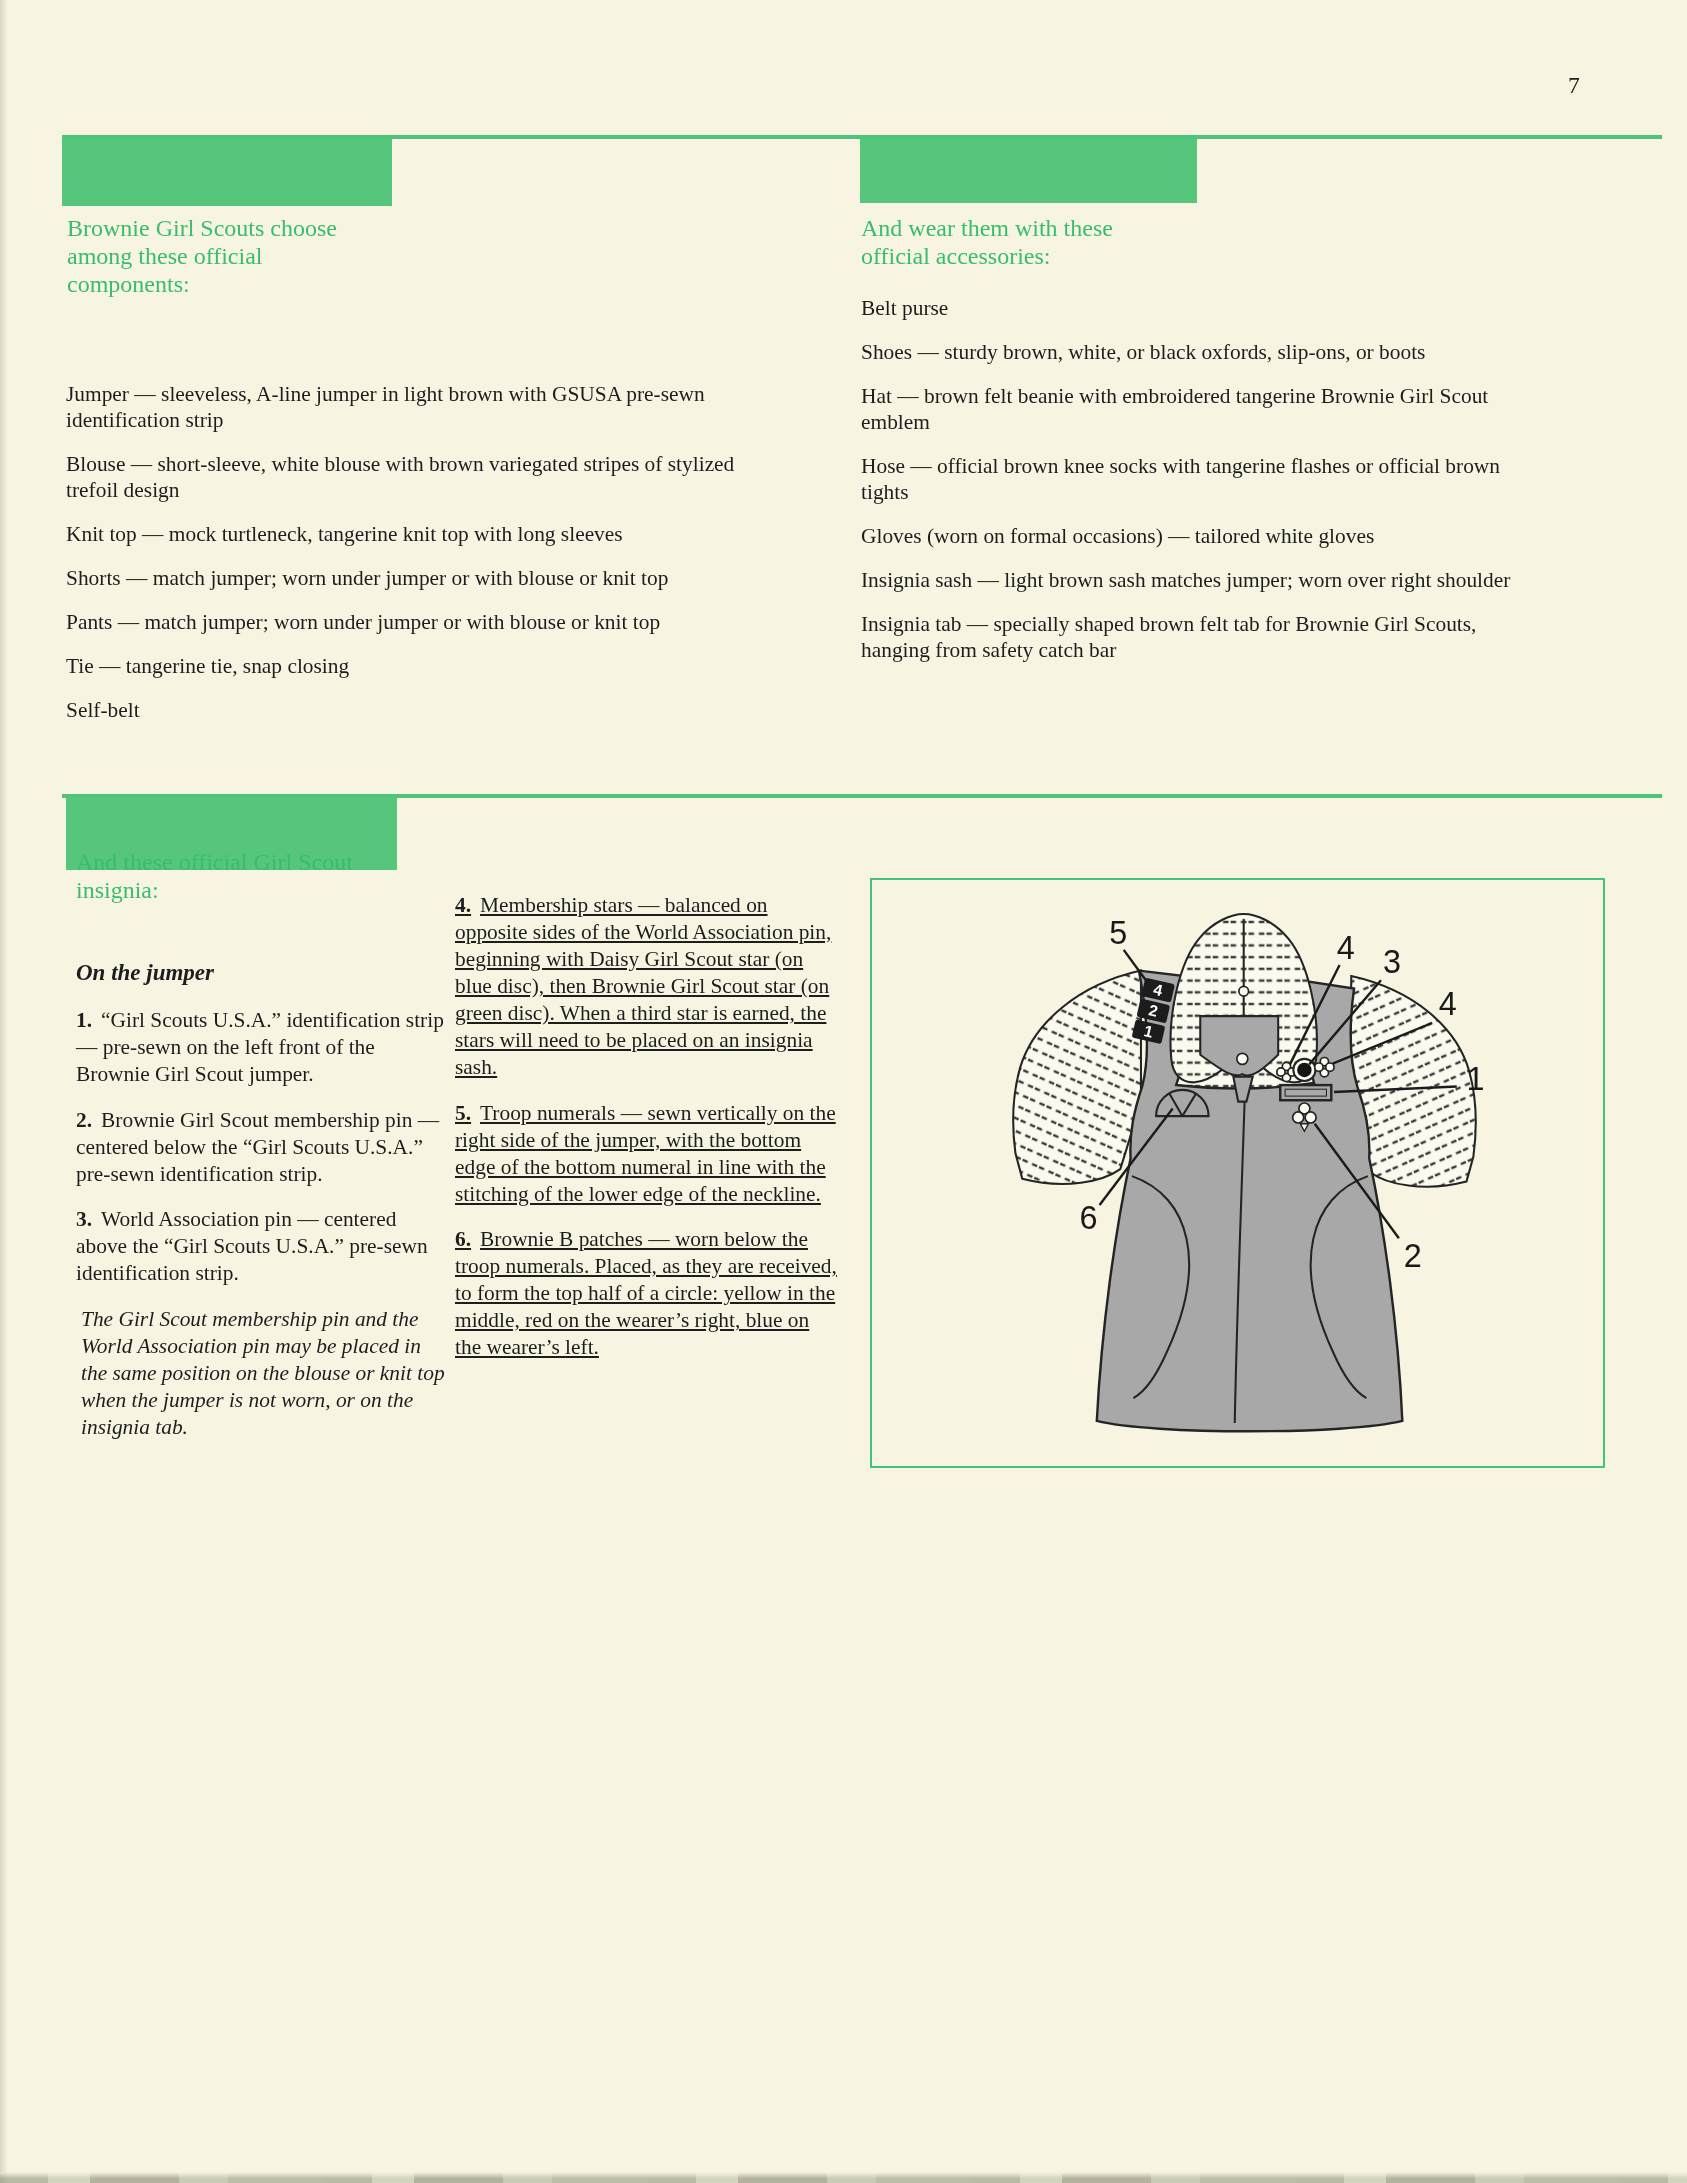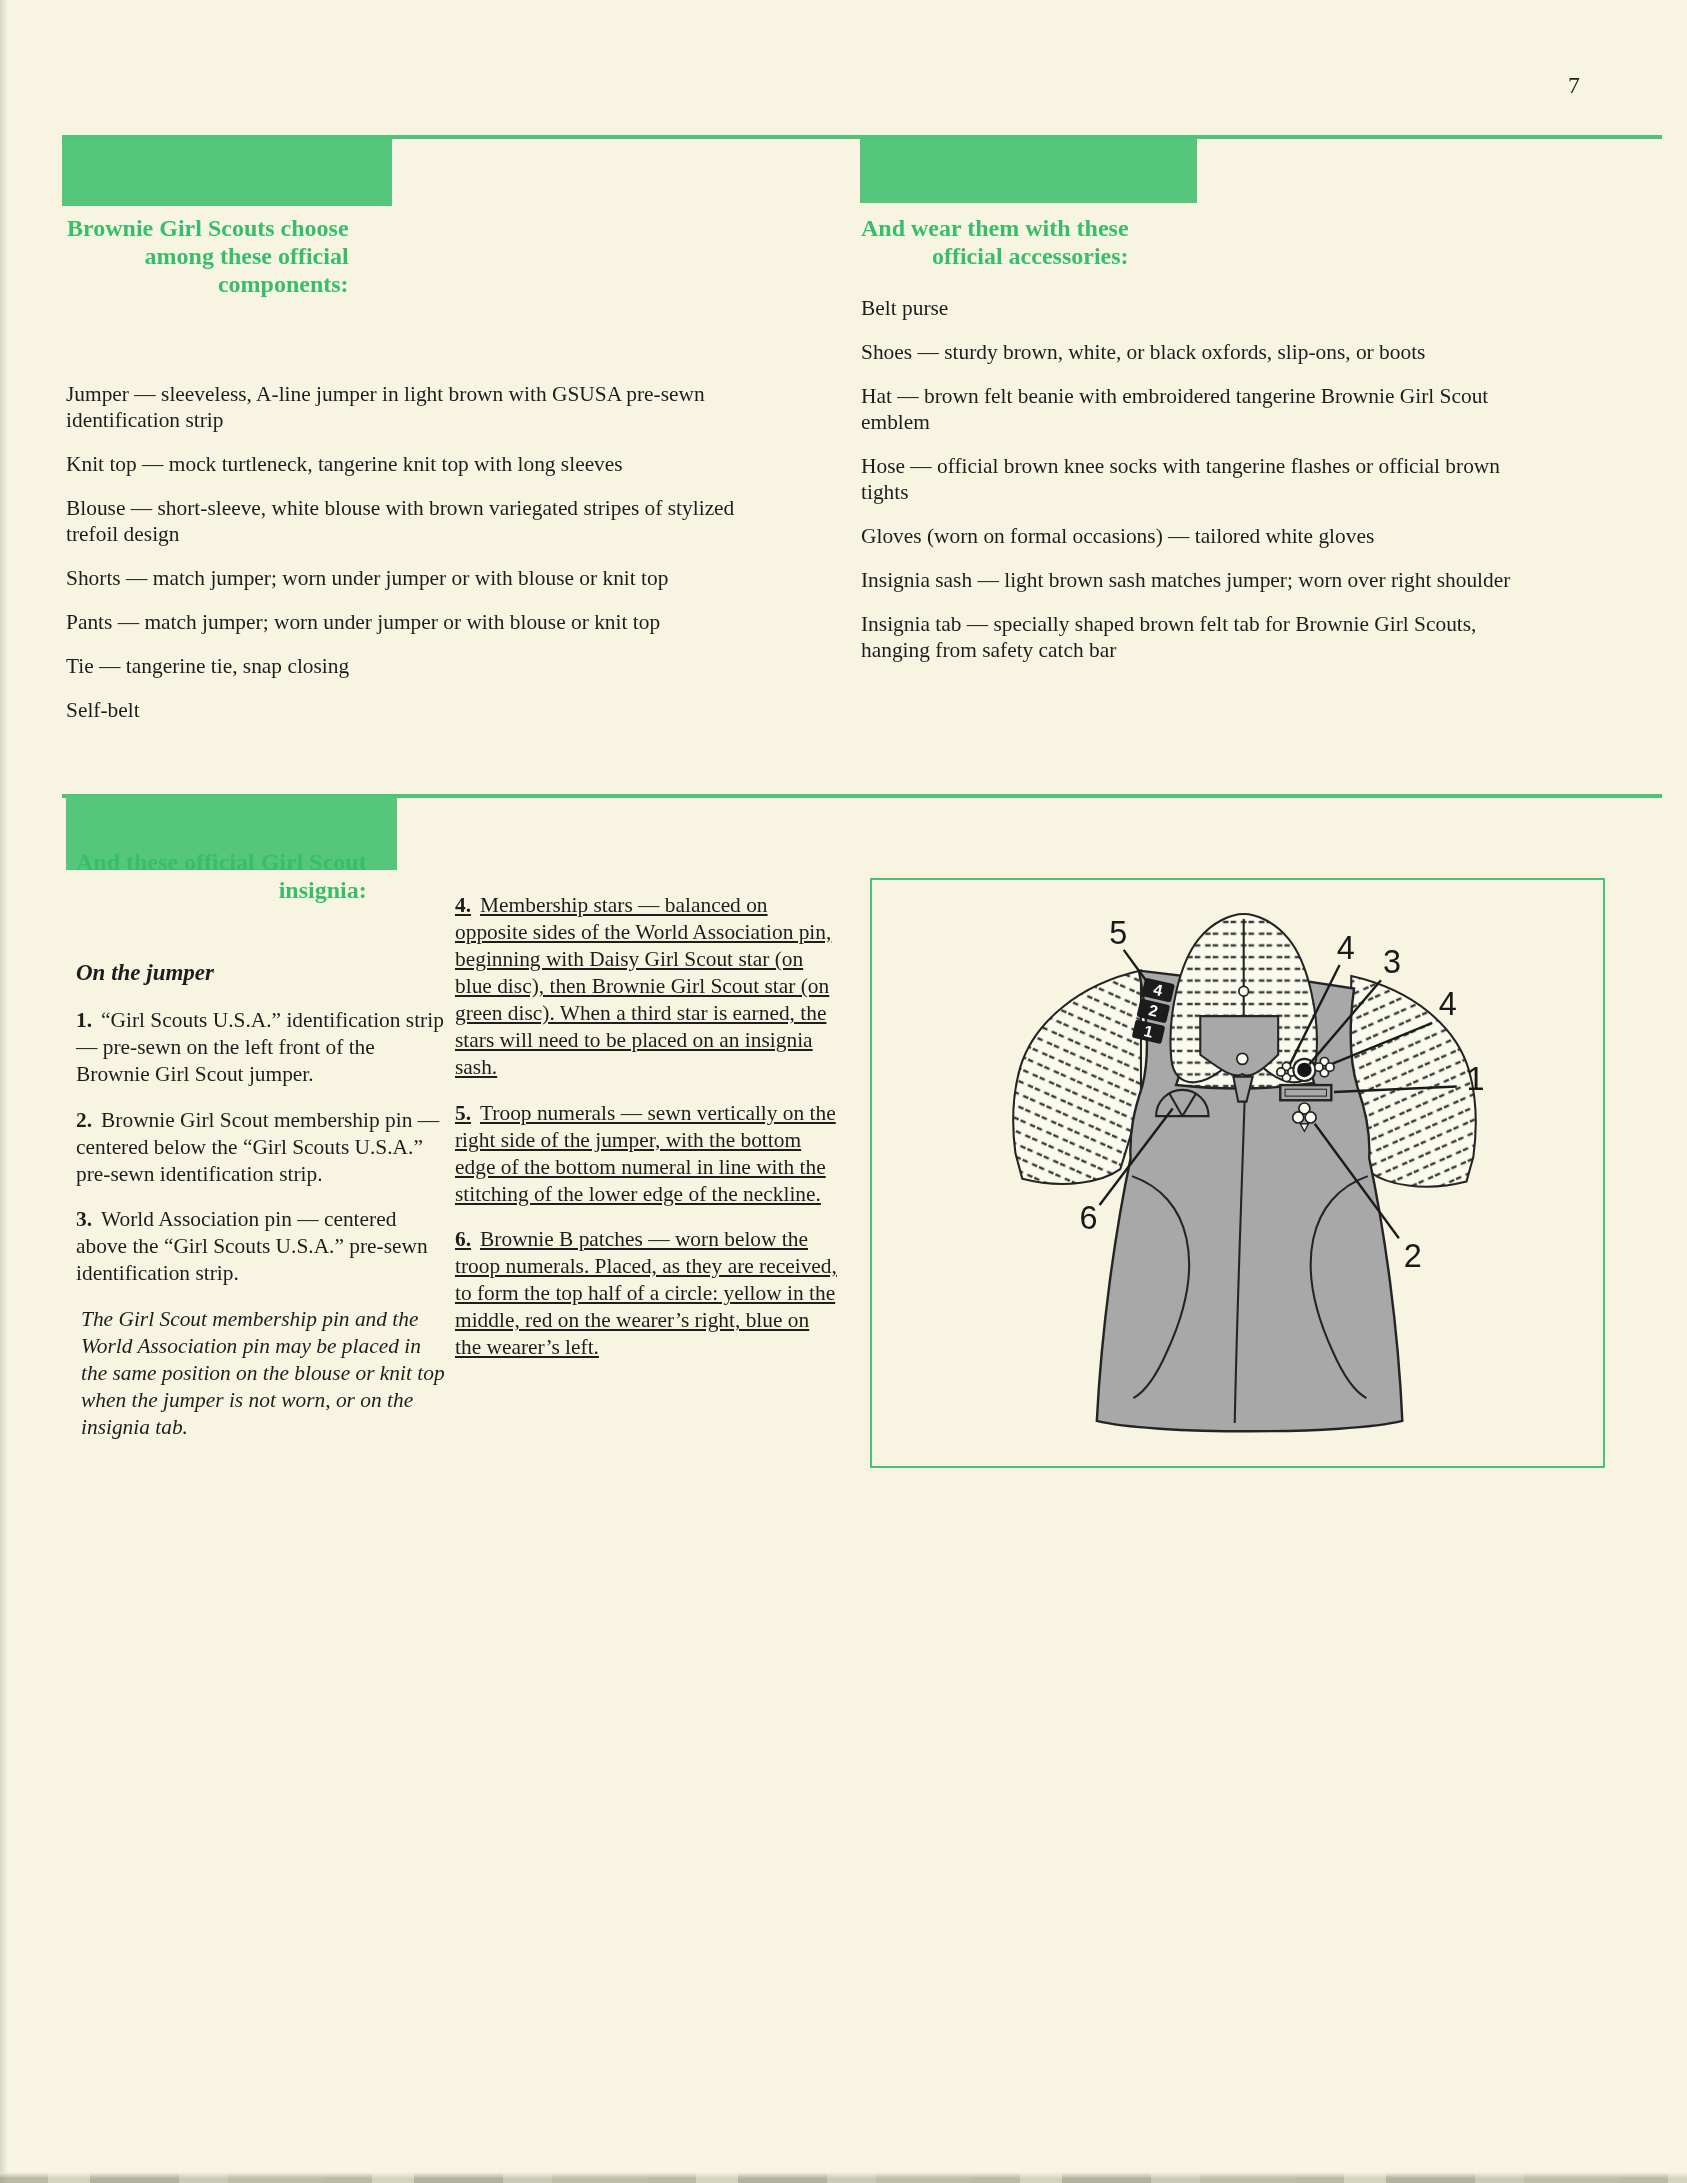--- a/index.html
+++ b/index.html
@@ -12,21 +12,21 @@
          linear-gradient(to bottom,rgba(247,245,226,1) 0,rgba(247,245,226,0) 60%),
          repeating-linear-gradient(90deg,#8a8a74 0 48px,#b9b9a2 48px 90px,#7d7d68 90px 179px,#a8a893 179px 228px,#90907a 228px 324px);}
   .pageno{position:absolute;left:1568px;top:72px;font-size:23.5px;}
   .rule{position:absolute;height:3.5px;background:#4ec478;}
   .rule1{left:62px;top:135px;width:1600px;}
   .rule2{left:62px;top:794px;width:1600px;}
   .bar{position:absolute;background:#57c67d;}
   .bar1{left:62px;top:139px;width:330px;height:67px;}
   .bar2{left:860px;top:139px;width:337px;height:64px;}
   .bar3{left:66px;top:797px;width:331px;height:73px;}
-  .ghead{position:absolute;color:#38bd6c;font-weight:bold;font-size:24px;line-height:28px;text-align:right;}
+  .ghead{position:absolute;color:#38bd6c;font-weight:normal;font-size:24px;line-height:28px;}
   .ghead1{left:67px;top:214px;}
   .ghead2{left:861px;top:214px;}
   .ghead3{left:76px;top:848px;}
   .list{position:absolute;font-size:21.4px;line-height:26px;}
   .list1{left:66px;top:381px;width:680px;}
   .list2{left:861px;top:295px;width:680px;}
   .item{margin:0 0 18px 0;}
   .col{position:absolute;font-size:21.4px;line-height:27px;}
   .col1{left:76px;top:959px;width:376px;}
   .col2{left:455px;top:892px;width:384px;text-decoration:underline;}
@@ -52,22 +52,22 @@
   <div class="bar bar2"></div>
 
   <div class="ghead ghead1">
     <div>Brownie Girl Scouts choose</div>
     <div>among these official</div>
     <div>components:</div>
   </div>
 
   <div class="list list1">
     <p class="item">Jumper — sleeveless, A-line jumper in light brown with GSUSA pre-sewn identification strip</p>
+    <p class="item">Blouse — short-sleeve, white blouse with brown variegated stripes of stylized trefoil design</p>
     <p class="item">Knit top — mock turtleneck, tangerine knit top with long sleeves</p>
-    <p class="item">Blouse — short-sleeve, white blouse with brown variegated stripes of stylized trefoil design</p>
     <p class="item">Shorts — match jumper; worn under jumper or with blouse or knit top</p>
     <p class="item">Pants — match jumper; worn under jumper or with blouse or knit top</p>
     <p class="item">Tie — tangerine tie, snap closing</p>
     <p class="item">Self-belt</p>
   </div>
 
   <div class="ghead ghead2">
     <div>And wear them with these</div>
     <div>official accessories:</div>
   </div>

